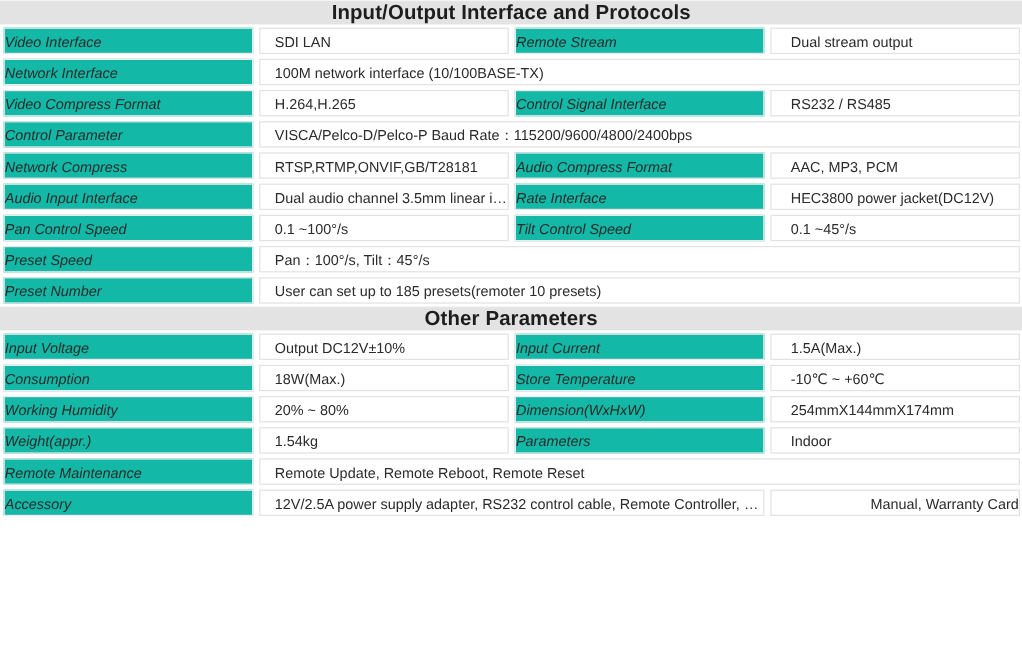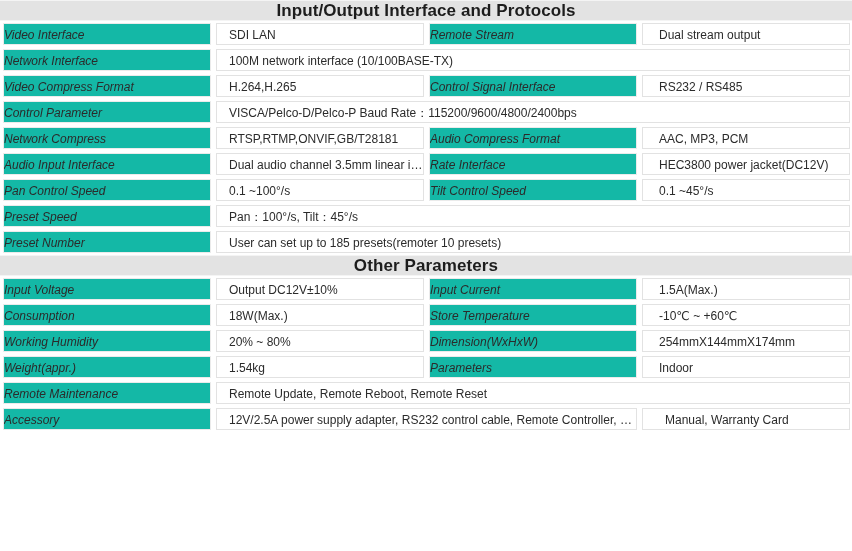--- a/index.html
+++ b/index.html
@@ -56,21 +56,21 @@
     border:1px solid #e2e2e2;
     padding-left:12px;
     color:#2b2b2b;
   }
   .val.pad-extra .cellbox{padding-left:16px;}
   .lbl{width:176px;}
   .val-a{width:254px;}
   .lbl-b{width:176px;}
   .val-b{width:246px;}
   .accessory-a{width:454px;}
-  .accessory-b{width:222px;}
+  .accessory-b{width:222px;text-align:right;}
   .accessory-b .cellbox{padding-left:22px;}
 </style>
 </head>
 <body>
 
 <table class="spec-table">
   <tbody id="table-body">
       <tr class="section-row">
         <td colspan="4">Input/Output Interface and Protocols</td>
       </tr>

